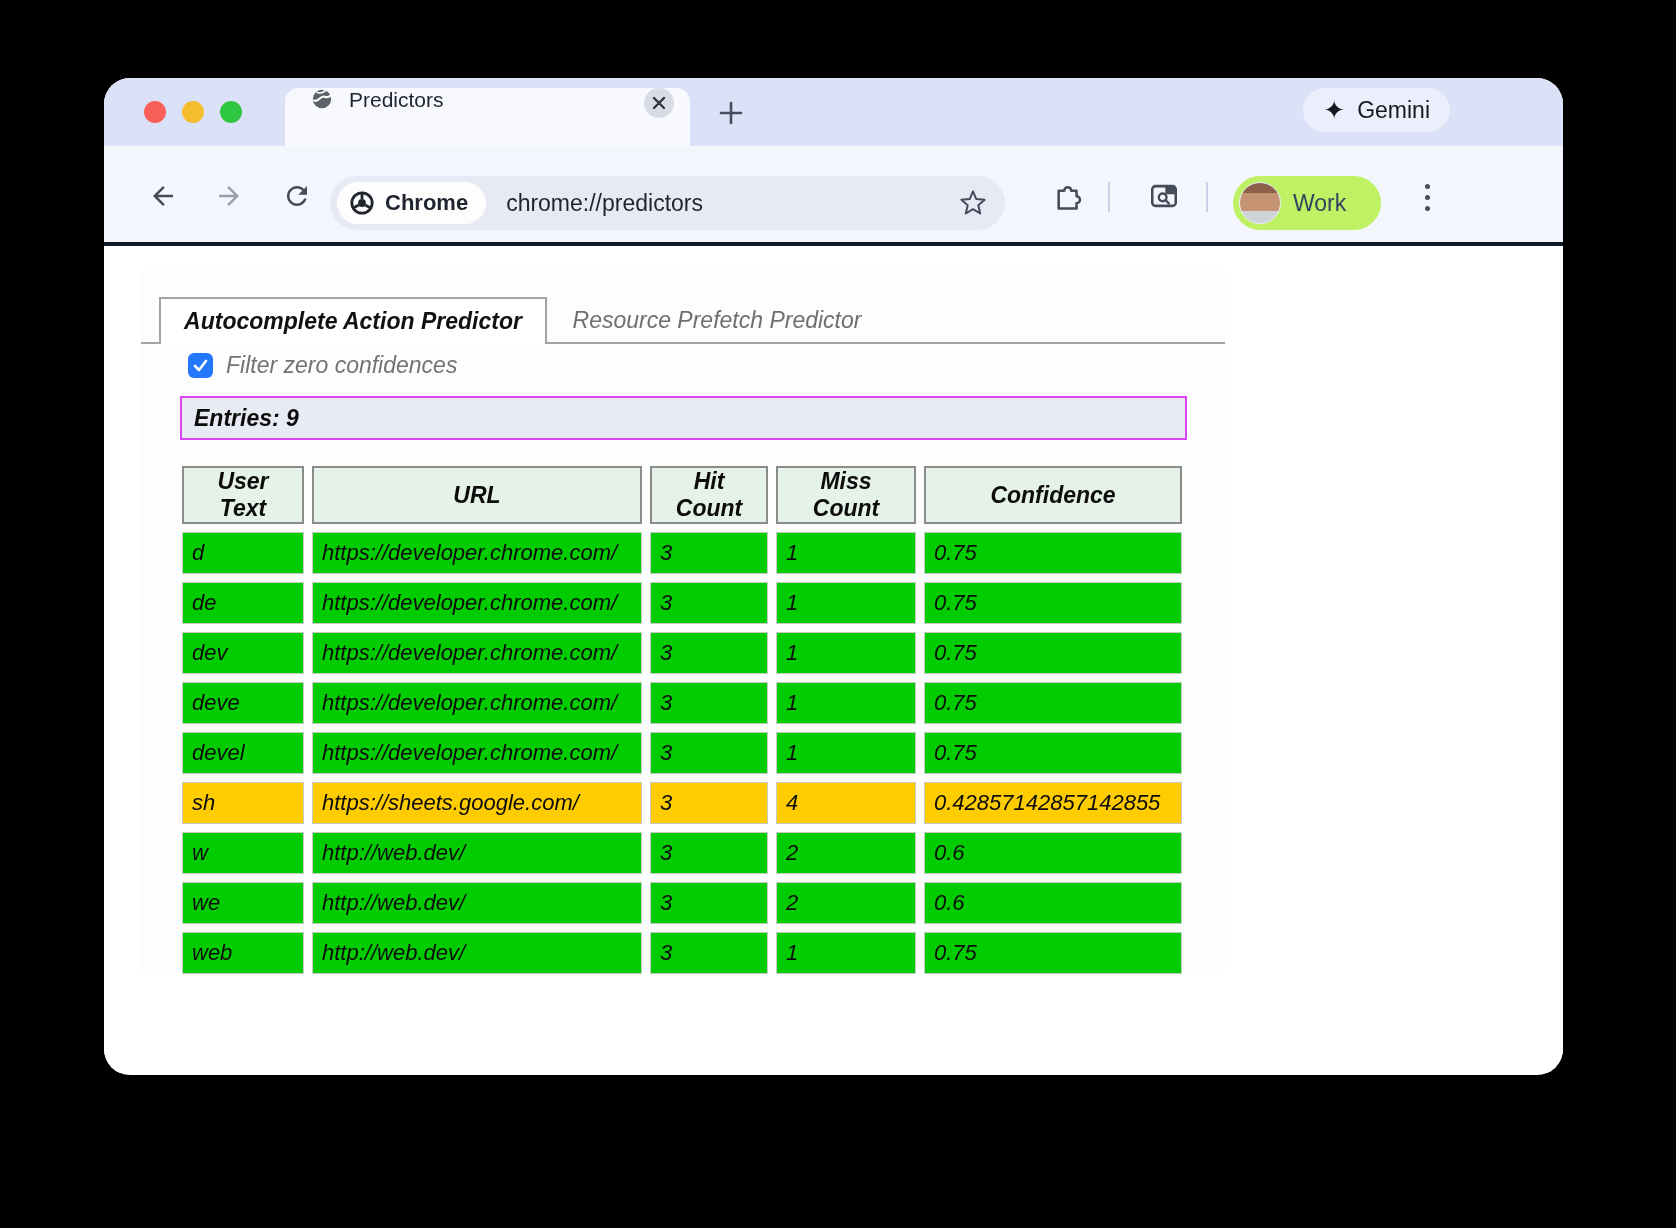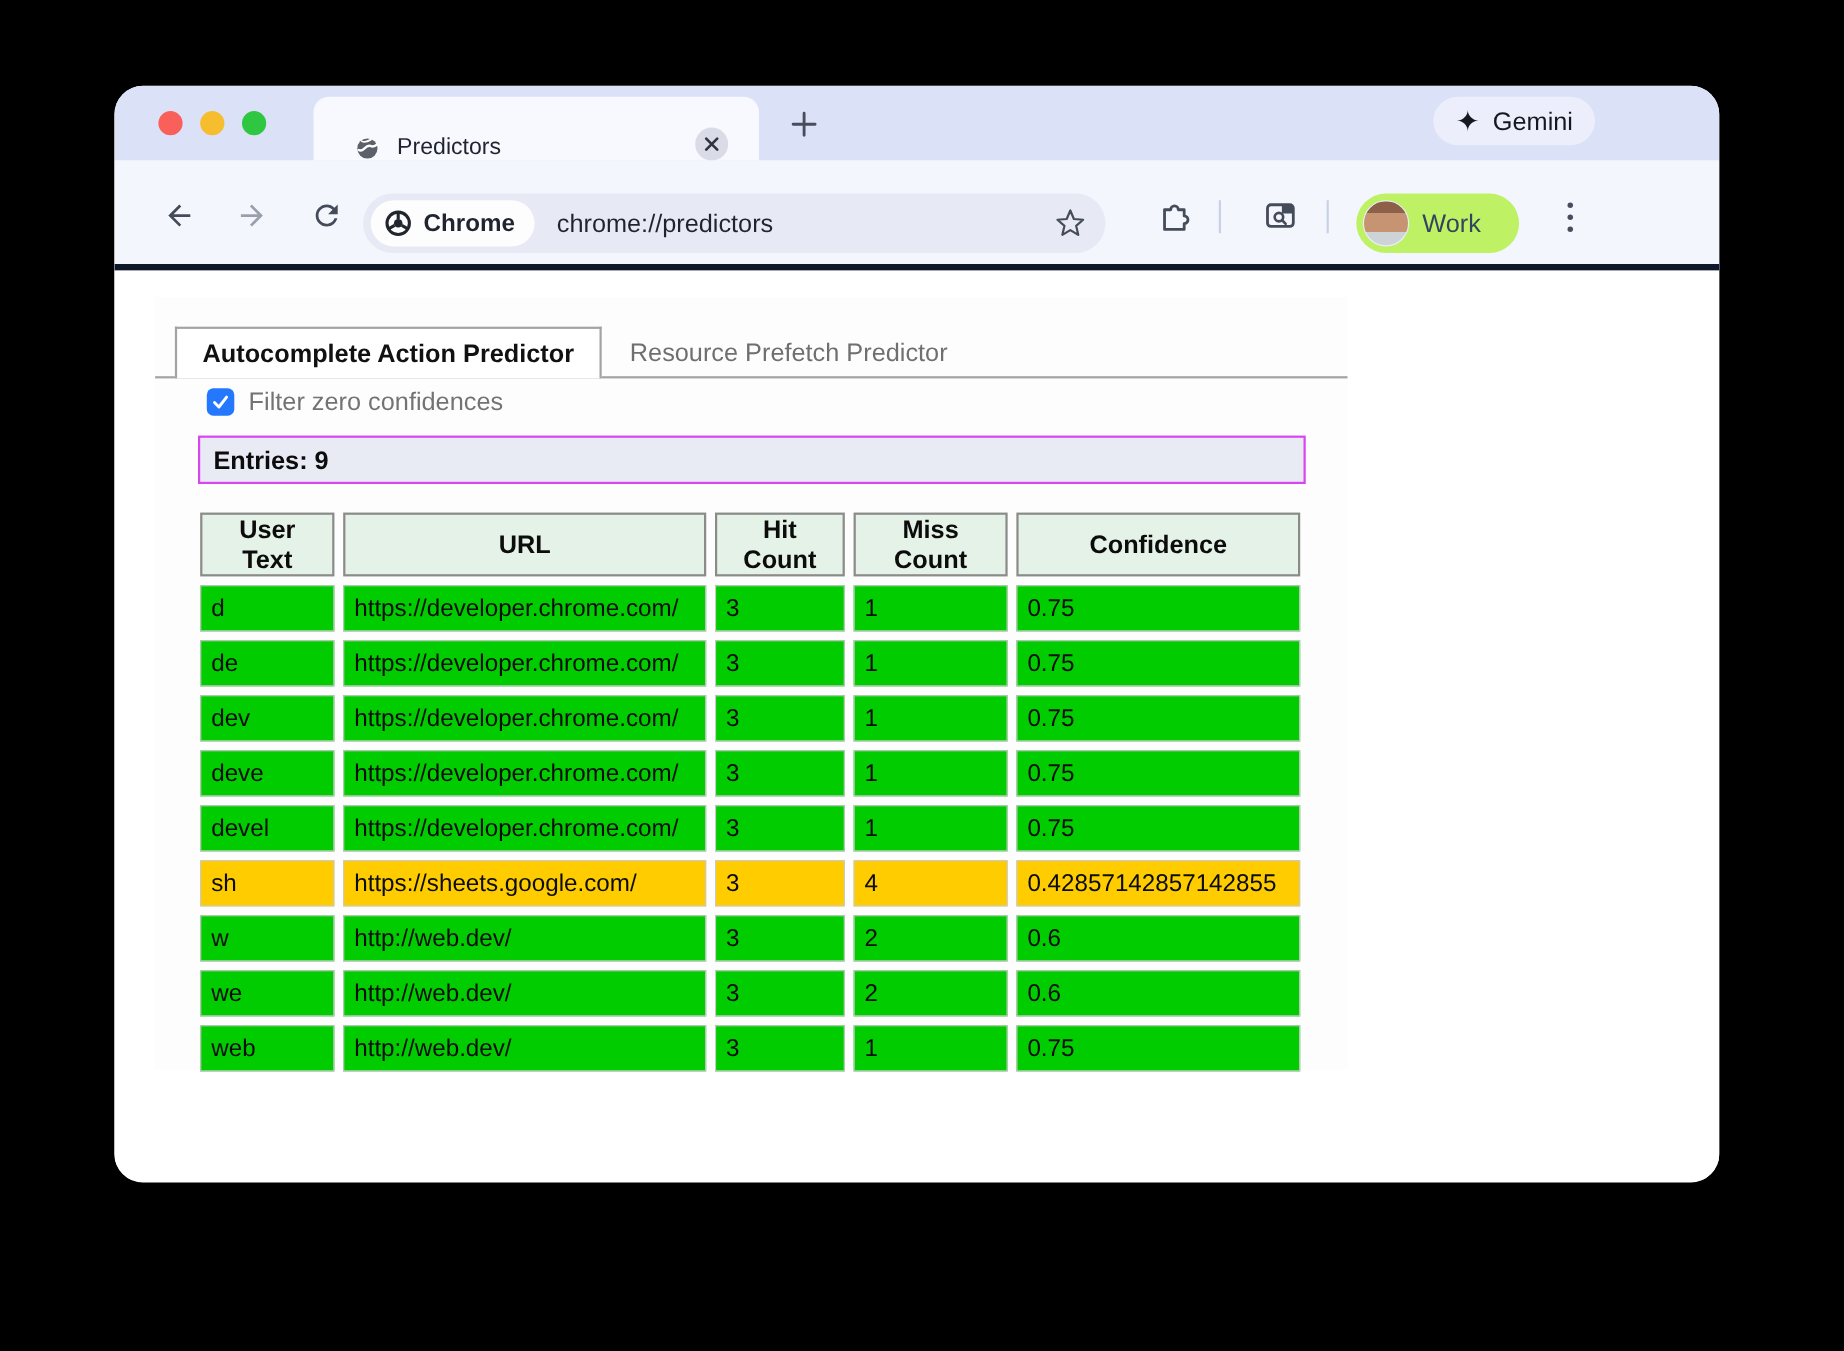--- a/index.html
+++ b/index.html
@@ -13,38 +13,38 @@
   
   .tabstrip { position:relative; height:68px; background:#dbe1f7; }
   .traffic { position:absolute; left:40px; top:23px; display:flex; gap:16px; }
   .light { width:22px; height:22px; border-radius:50%; }
   .light.red { background:#f9605a; }
   .light.yellow { background:#f6bd2f; }
   .light.green { background:#2fc641; }
 
   .tab { position:absolute; left:181px; top:10px; width:405px; height:58px;
          background:#f8f9fe; border-radius:14px 14px 0 0;
-         display:flex; align-items:flex-end; padding:0 28px; }
+         display:flex; align-items:flex-start; padding:0 16px; }
   .tab-favicon { width:22px; height:22px; margin-left:10px; flex:0 0 auto; }
   .tab-title { margin-left:16px; font-size:21px; color:#1f2430; flex:1 1 auto;
                white-space:nowrap; overflow:hidden; }
   .tab-close { width:30px; height:30px; border-radius:50%; background:#d9dce6;
                display:flex; align-items:center; justify-content:center; flex:0 0 auto; }
 
   .newtab { position:absolute; left:612px; top:20px; width:30px; height:30px;
             display:flex; align-items:center; justify-content:center; }
 
   .gemini { position:absolute; right:113px; top:10px; height:44px; padding:0 20px;
             border-radius:22px; background:#eceefb; display:flex; align-items:center; gap:12px; }
   .gemini-star { font-size:26px; color:#14181f; line-height:1; }
   .gemini-label { font-size:23px; color:#14181f; }
 
   
   .toolbar { position:relative; height:100px; background:#f4f6fd;
-             border-bottom:6px solid #0f172a; }
+             border-bottom:4px solid #0f172a; }
   .tbtn { position:absolute; top:34px; width:32px; height:32px; display:flex;
           align-items:center; justify-content:center; }
   .addr { position:absolute; left:226px; top:30px; width:675px; height:54px;
           border-radius:27px; background:#e7eaf4; display:flex; align-items:center; }
   .chip { height:42px; margin-left:7px; padding:0 18px 0 12px; border-radius:21px;
           background:#fdfdfe; display:flex; align-items:center; gap:10px; }
   .chip-label { font-size:22px; font-weight:bold; color:#1f2430; }
   .url { margin-left:20px; font-size:23px; color:#1f2430; flex:1 1 auto; }
   .addr-star { margin-right:18px; }
   .tool-divider { position:absolute; top:36px; width:2px; height:30px; background:#c9d1e6; }
@@ -54,21 +54,21 @@
             background:linear-gradient(180deg,#8d6149 0 26%,#c79473 26% 70%,#cdd3d6 70% 100%);
             border:1px solid #e8eefc; }
   .profile-label { margin-left:12px; font-size:23px; color:#35435f; }
   .kebab { position:absolute; left:1308px; top:32px; width:30px; height:38px;
            display:flex; flex-direction:column; align-items:center; justify-content:center; gap:6px; }
   .kebab i { width:5px; height:5px; border-radius:50%; background:#474d5c; }
 
   
   .viewport { position:relative; height:827px; background:#fff; }
   .card { position:absolute; left:37px; top:24px; width:1084px; height:703px;
-          background:#fdfdfe; }
+          background:#fdfdfe;font-style:italic; }
 
   .tab-active { position:absolute; left:18px; top:27px; width:388px; height:47px;
                 background:#fff; border:2px solid #a3a3a3; border-bottom:none;
                 font-size:23px; font-weight:bold; color:#111;
                 text-align:center; line-height:44px; z-index:2; }
   .tab-inactive { position:absolute; left:406px; top:27px; width:340px; height:47px;
                   font-size:23px; color:#6f6f6f; text-align:center; line-height:47px; z-index:2; }
   .tab-underline { position:absolute; left:0; right:0; top:72px; border-top:2px solid #a3a3a3; z-index:1; }
 
   .filter-row { position:absolute; left:47px; top:82px; display:flex; align-items:center; }

